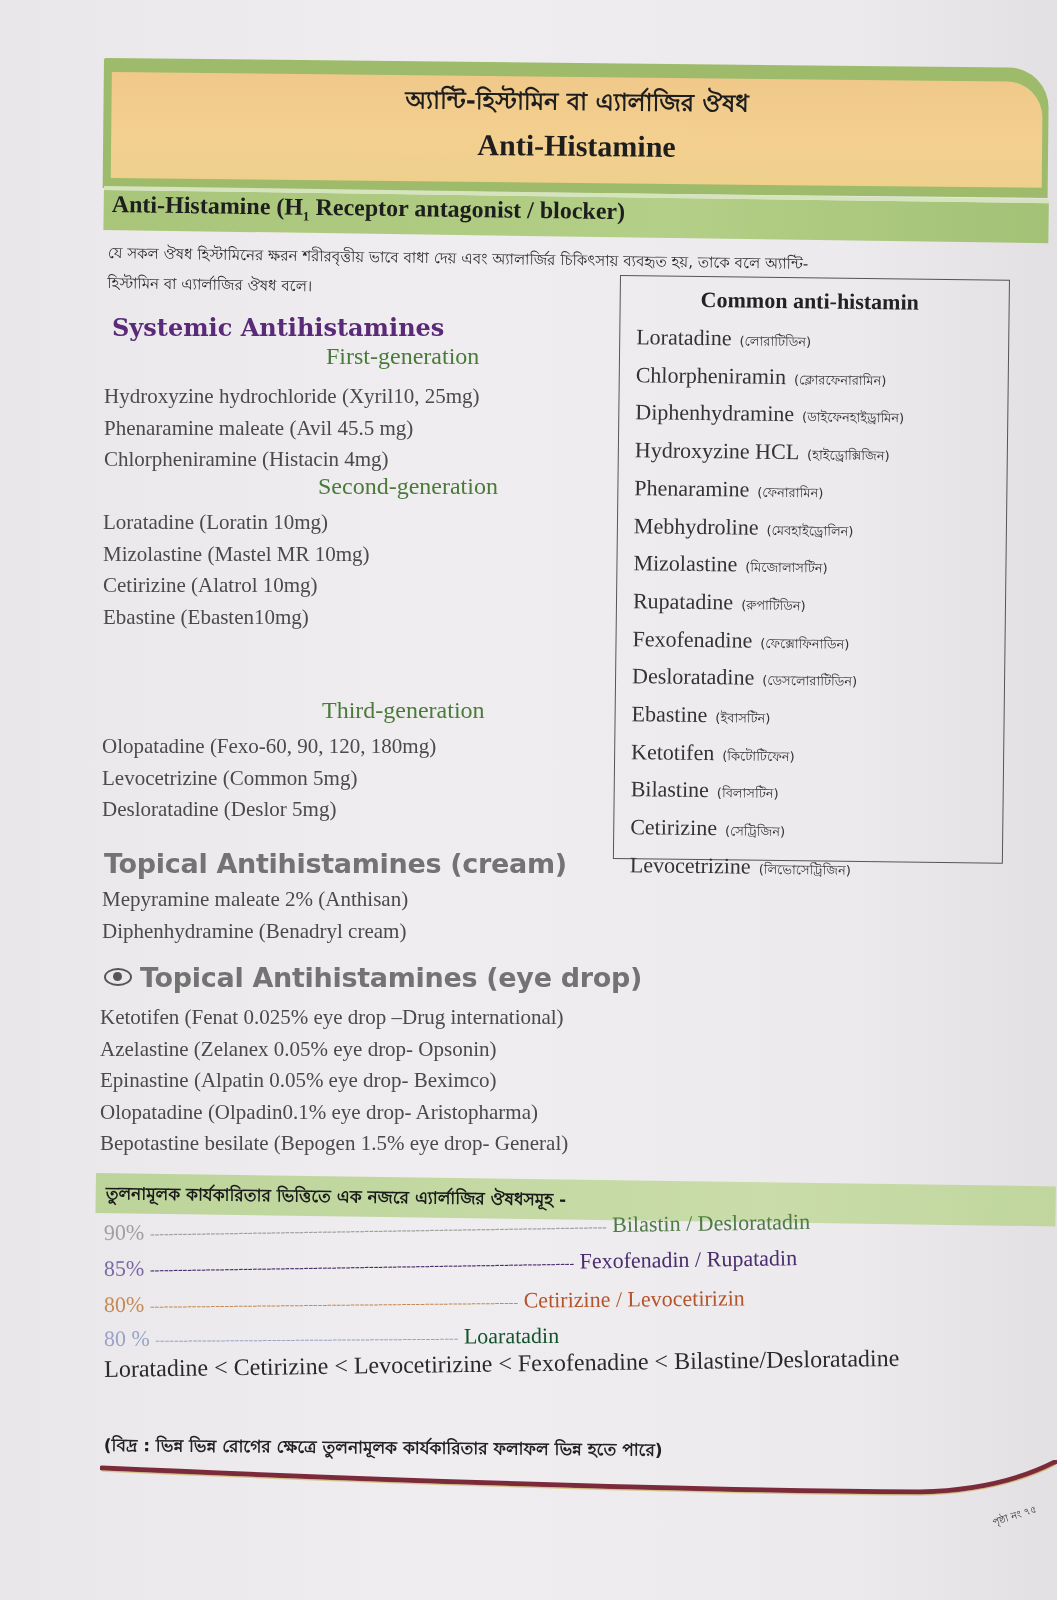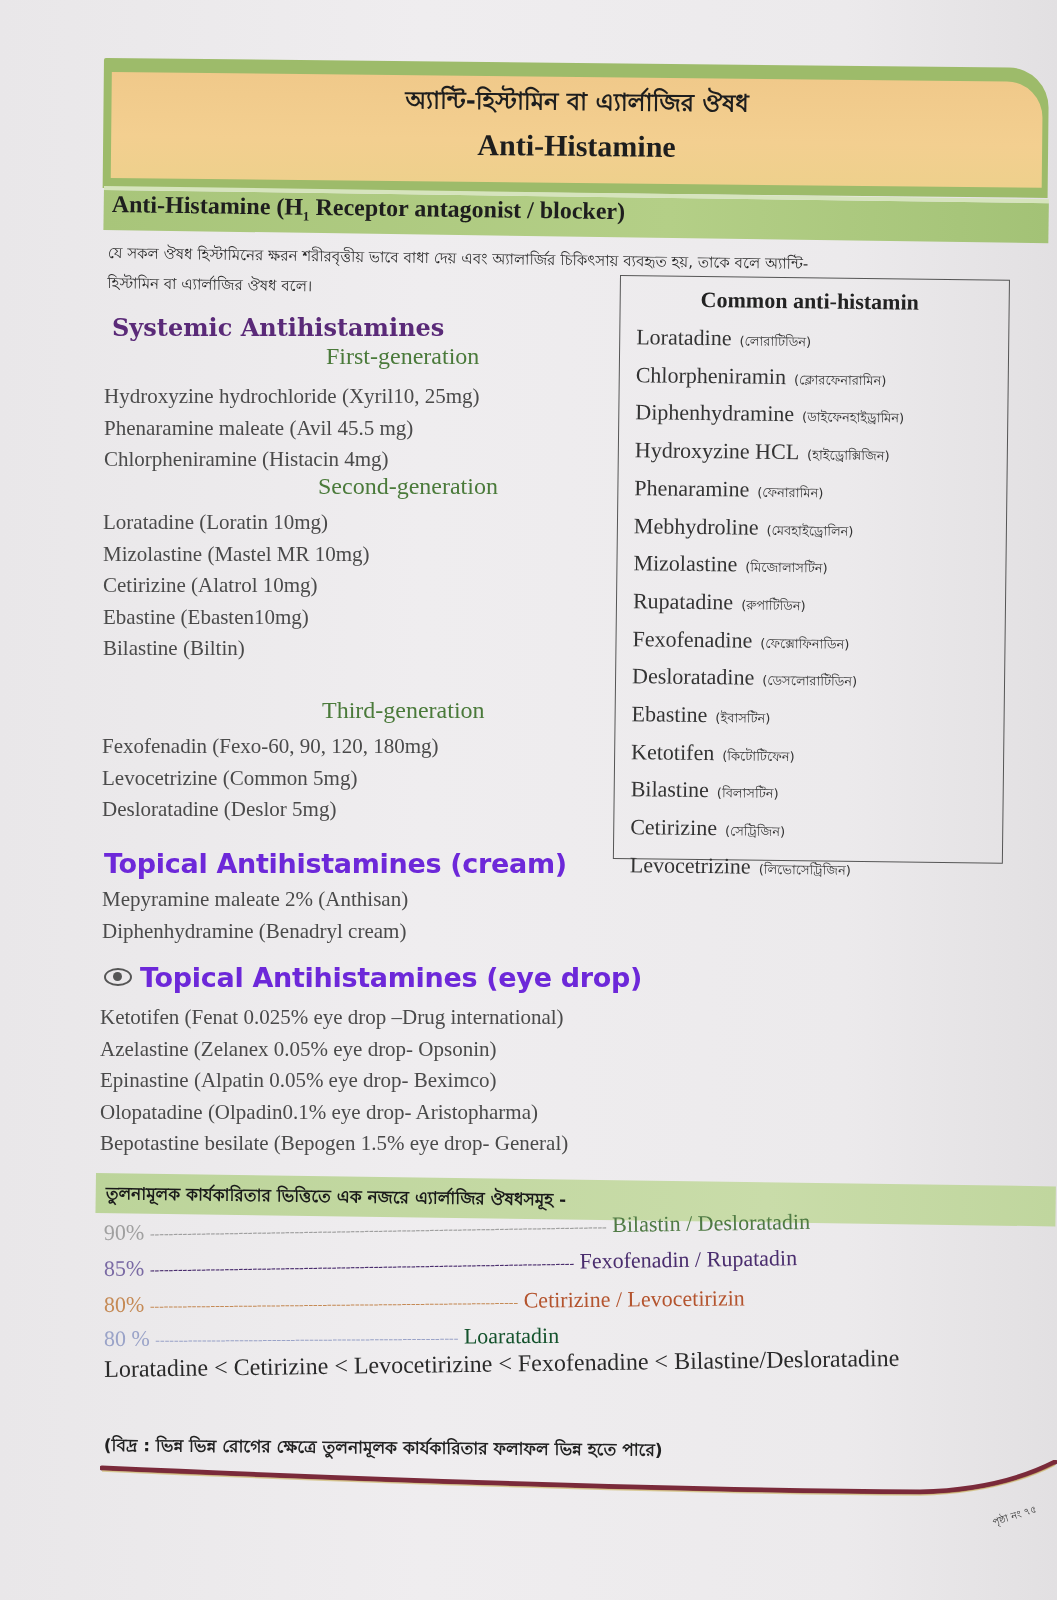--- a/index.html
+++ b/index.html
@@ -83,21 +83,21 @@
   }
   .common-list { position: absolute; left: 16px; top: 44px; list-style: none; margin: 0; padding: 0; }
   .common-list li { font-size: 22px; line-height: 34.7px; color: #333; white-space: nowrap; }
   .common-list .bn {
     font-family: "DejaVu Sans", sans-serif; font-size: 13px; color: #333; margin-left: 8px;
   }
 
   
   .topical-title {
     position: absolute; left: 104px; font-family: "DejaVu Sans", sans-serif; font-weight: bold;
-    font-size: 27px; color: #6d28d9; white-space: nowrap; letter-spacing: -0.3px; text-align: center;
+    font-size: 27px; color: #737373; white-space: nowrap; letter-spacing: -0.3px; text-align: center;
   }
   .eye-icon {
     display: inline-block; width: 24px; height: 14px; border: 2.5px solid #555; border-radius: 50%;
     position: relative; vertical-align: middle; margin-right: 8px; top: -3px;
   }
   .eye-icon::after {
     content: ""; position: absolute; left: 7px; top: 2px; width: 9px; height: 9px;
     background: #555; border-radius: 50%;
   }
 
@@ -165,26 +165,25 @@
       <li>Phenaramine maleate (Avil 45.5 mg)</li>
       <li>Chlorpheniramine (Histacin 4mg)</li>
     </ul>
 
     <div class="gen-title" style="left:214px; top:168px;">Second-generation</div>
     <ul class="drug-list" style="left:-1px; top:202px;">
       <li>Loratadine (Loratin 10mg)</li>
       <li>Mizolastine (Mastel MR 10mg)</li>
       <li>Cetirizine (Alatrol 10mg)</li>
       <li>Ebastine (Ebasten10mg)</li>
-      <li>Bilastine (Biltin)</li>
     </ul>
 
     <div class="gen-title" style="left:218px; top:392px;text-align:right;">Third-generation</div>
     <ul class="drug-list" style="left:-2px; top:426px;">
-      <li>Fexofenadin (Fexo-60, 90, 120, 180mg)</li>
+      <li>Olopatadine (Fexo-60, 90, 120, 180mg)</li>
       <li>Levocetrizine (Common 5mg)</li>
       <li>Desloratadine (Deslor 5mg)</li>
     </ul>
   </div>
 
   <div class="common-box">
     <div class="common-title">Common anti-histamin</div>
     <ul class="common-list">
       <li><span>Loratadine</span><span class="bn">(লোরাটিডিন)</span></li>
       <li><span>Chlorpheniramin</span><span class="bn">(ক্লোরফেনারামিন)</span></li>

